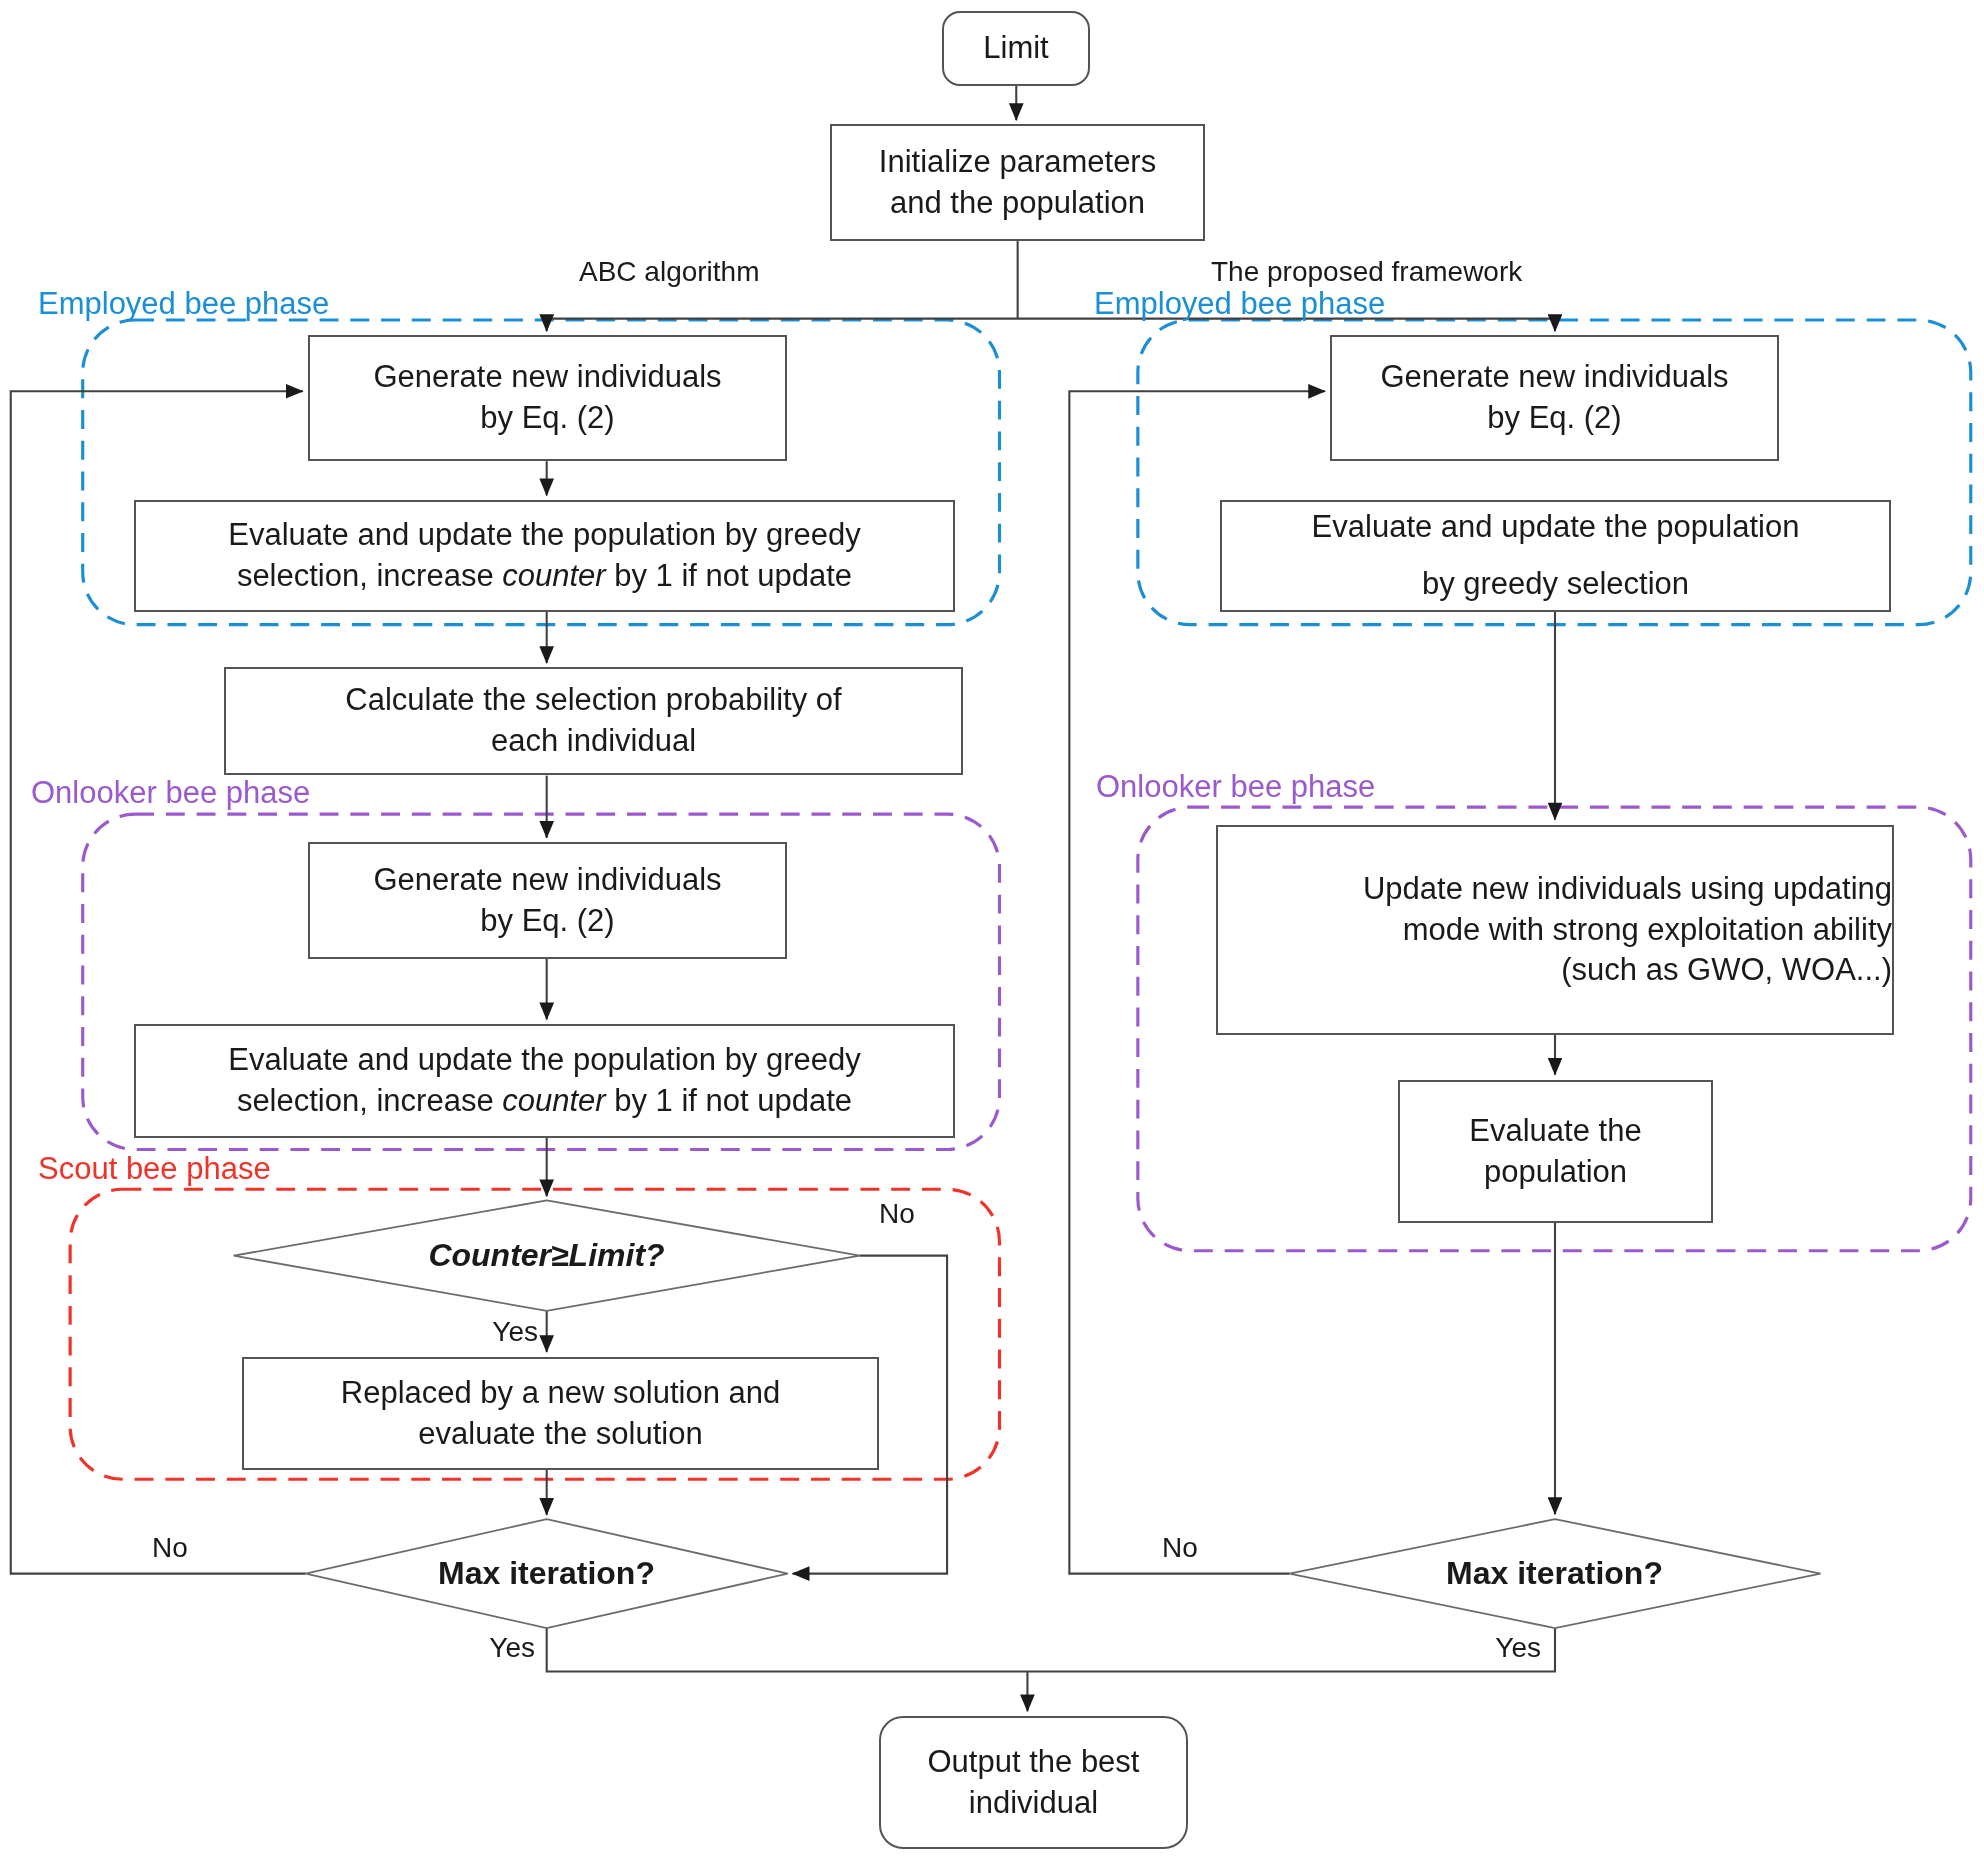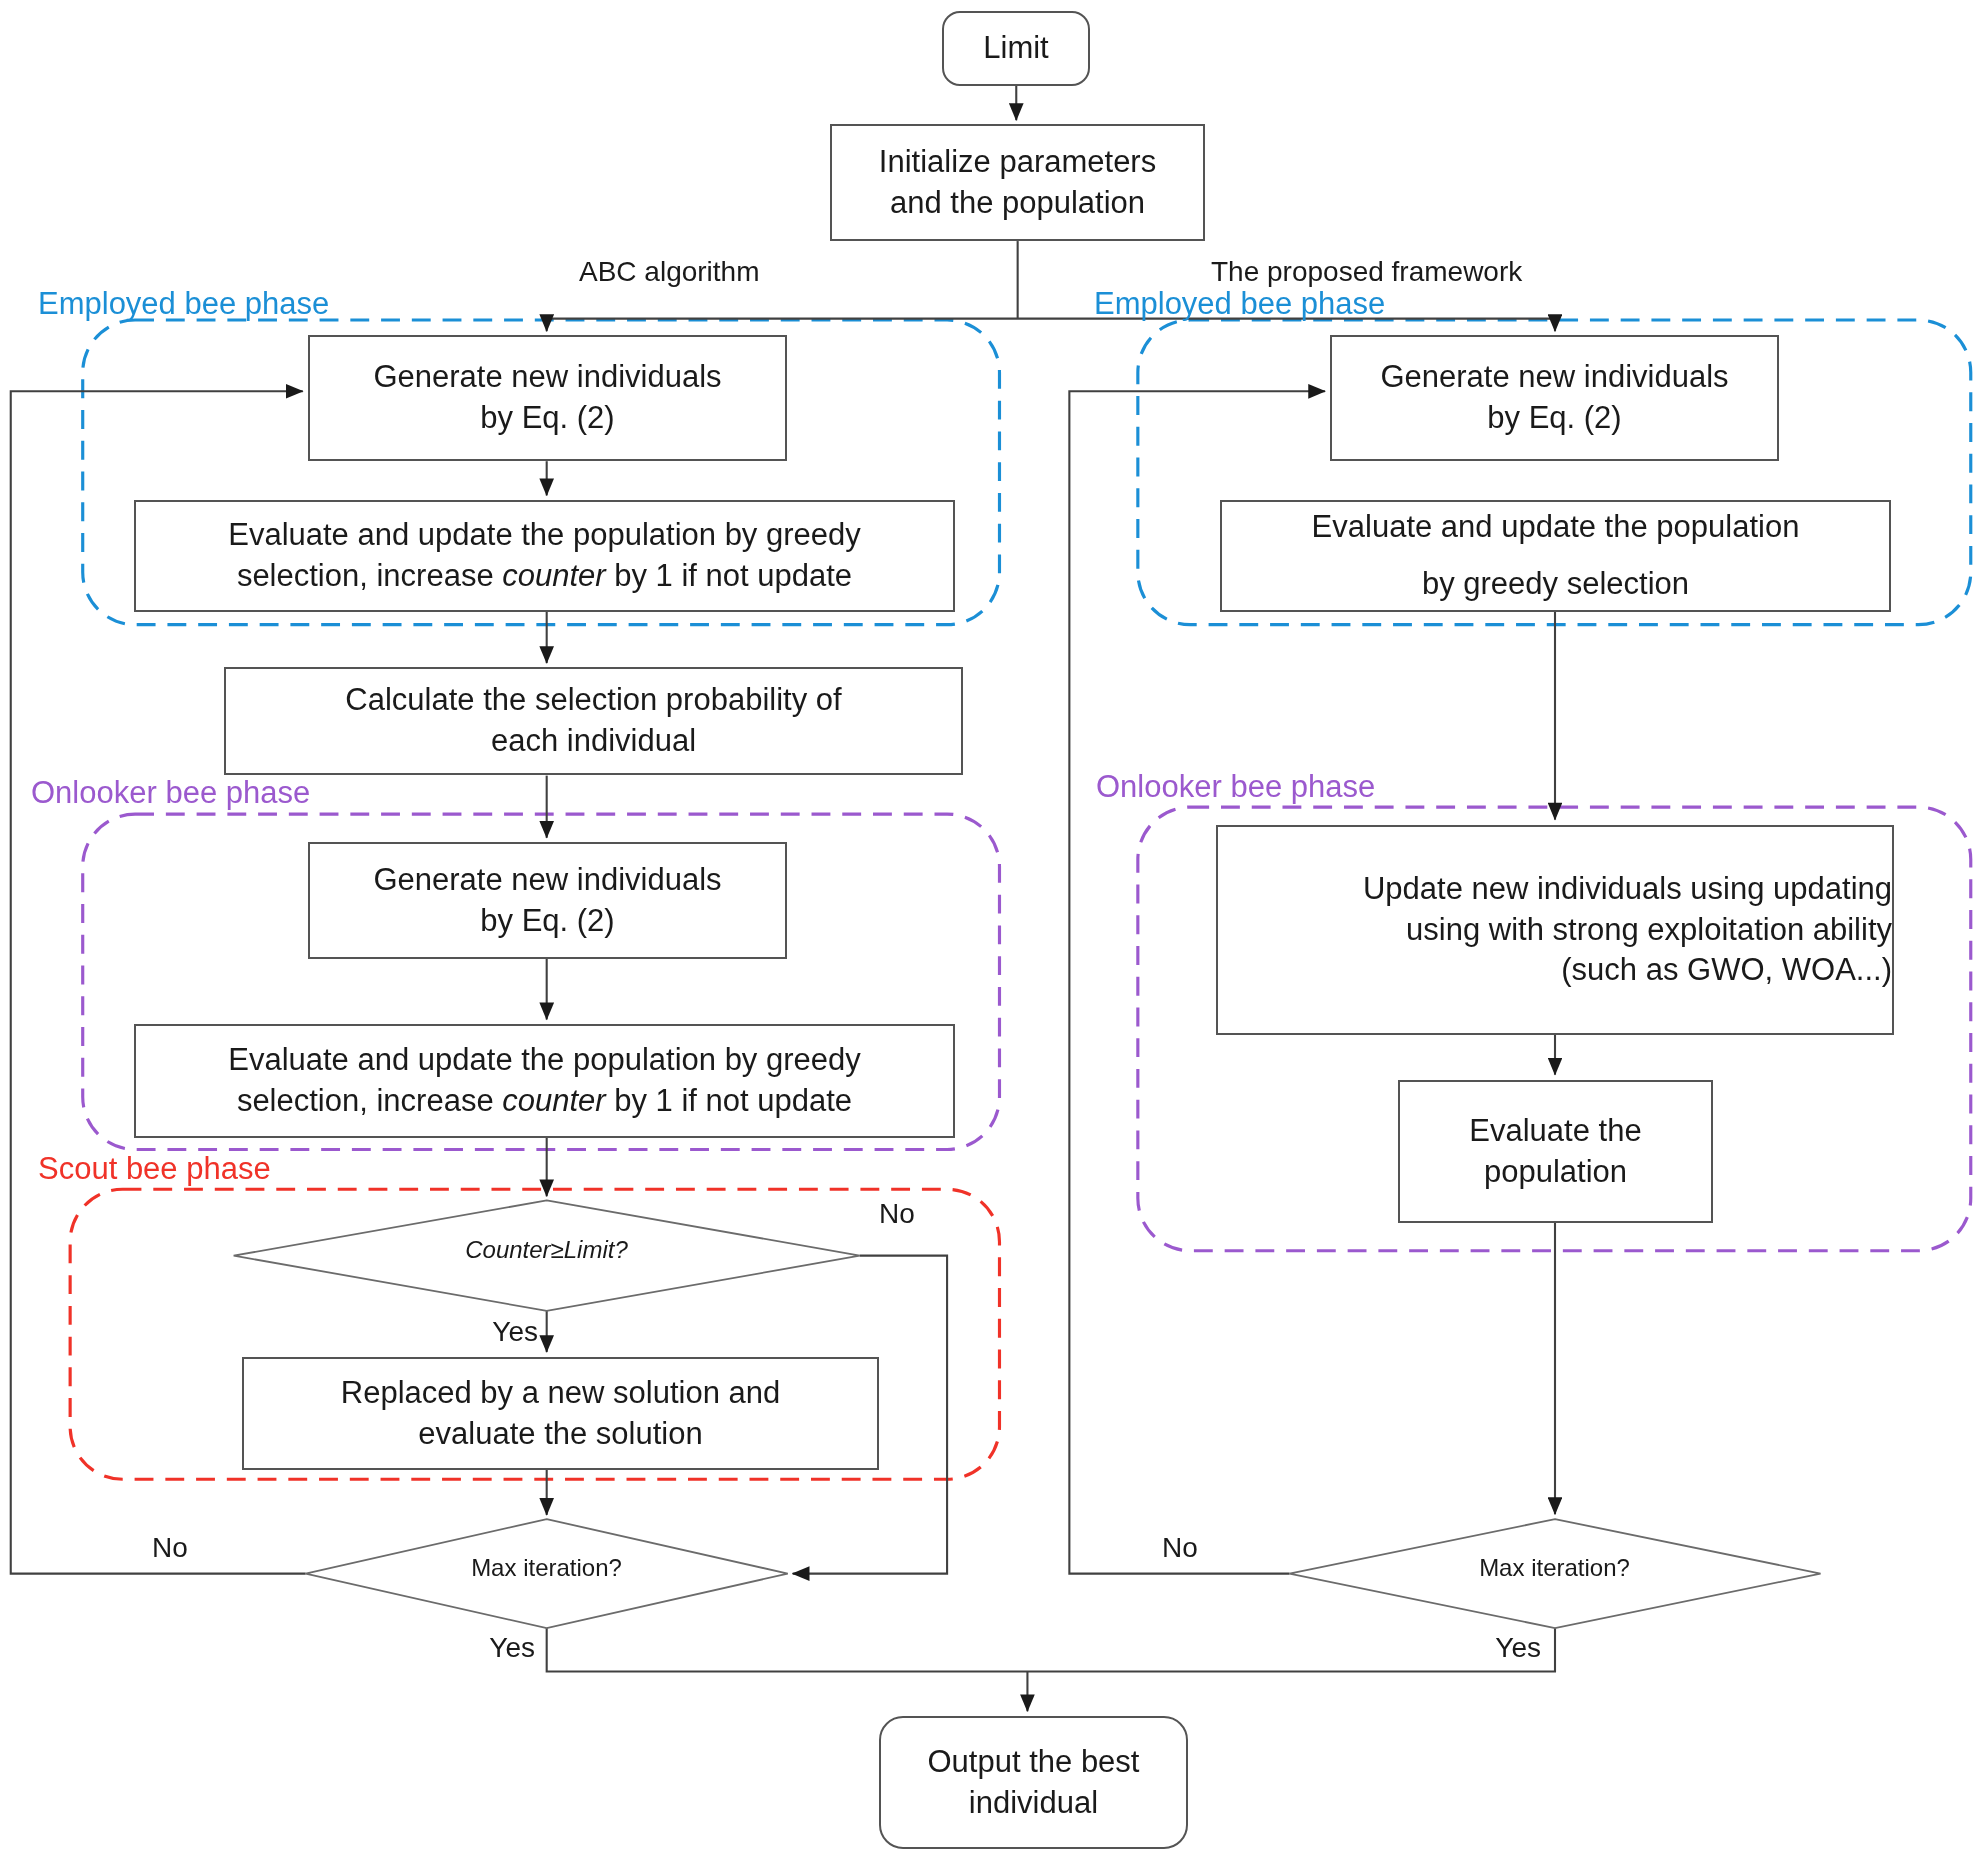--- a/index.html
+++ b/index.html
@@ -6,21 +6,21 @@
   #flowchart{position:relative;width:1985px;height:1858px;background:#ffffff;
              font-family:"Liberation Sans","DejaVu Sans",sans-serif;color:#1a1a1a;}
   #wires{position:absolute;left:0;top:0;width:1985px;height:1858px;}
   .node{position:absolute;background:#ffffff;border:2.1px solid #545454;
         display:flex;flex-direction:column;align-items:center;justify-content:center;
         font-size:31px;line-height:1.32;text-align:center;box-sizing:border-box;}
   .rounded{border-radius:18px;}
   .ln{display:block;}
   .lnw{display:block;}
   em{font-style:italic;}
-  .dlabel{position:absolute;font-size:24px;text-align:center;line-height:1.2;}
+  .dlabel{position:absolute;font-size:32px;text-align:center;line-height:1.2;font-weight:bold;}
   .italic{font-style:italic;}
   .elabel{position:absolute;font-size:28px;line-height:1.1;}
   .phase-label{position:absolute;font-size:31px;line-height:1.1;font-weight:500;}
   .c-blue{color:#1b8fd6;}
   .c-purple{color:#9b59ce;}
   .c-red{color:#f03228;}
 </style>
 </head>
 <body>
 
@@ -112,21 +112,21 @@
     <span class="ln">by Eq. (2)</span>
   </div>
 
   <div class="node" style="left:1220px;top:500px;width:671px;height:112px;gap:16px;">
     <span class="ln">Evaluate and update the population</span>
     <span class="ln">by greedy selection</span>
   </div>
 
   <div class="node" style="left:1216px;top:825px;width:678px;height:210px;align-items:flex-end;">
     <span class="ln">Update new individuals using updating</span>
-    <span class="ln">using with strong exploitation ability</span>
+    <span class="ln">mode with strong exploitation ability</span>
     <span class="ln">(such as GWO, WOA...)</span>
   </div>
 
   <div class="node" style="left:1398px;top:1080px;width:315px;height:143px;">
     <span class="ln">Evaluate the</span>
     <span class="ln">population</span>
   </div>
 
   <div class="node rounded" style="left:879px;top:1716px;width:309px;height:133px;border-radius:24px;">
     <span class="ln">Output the best</span>

